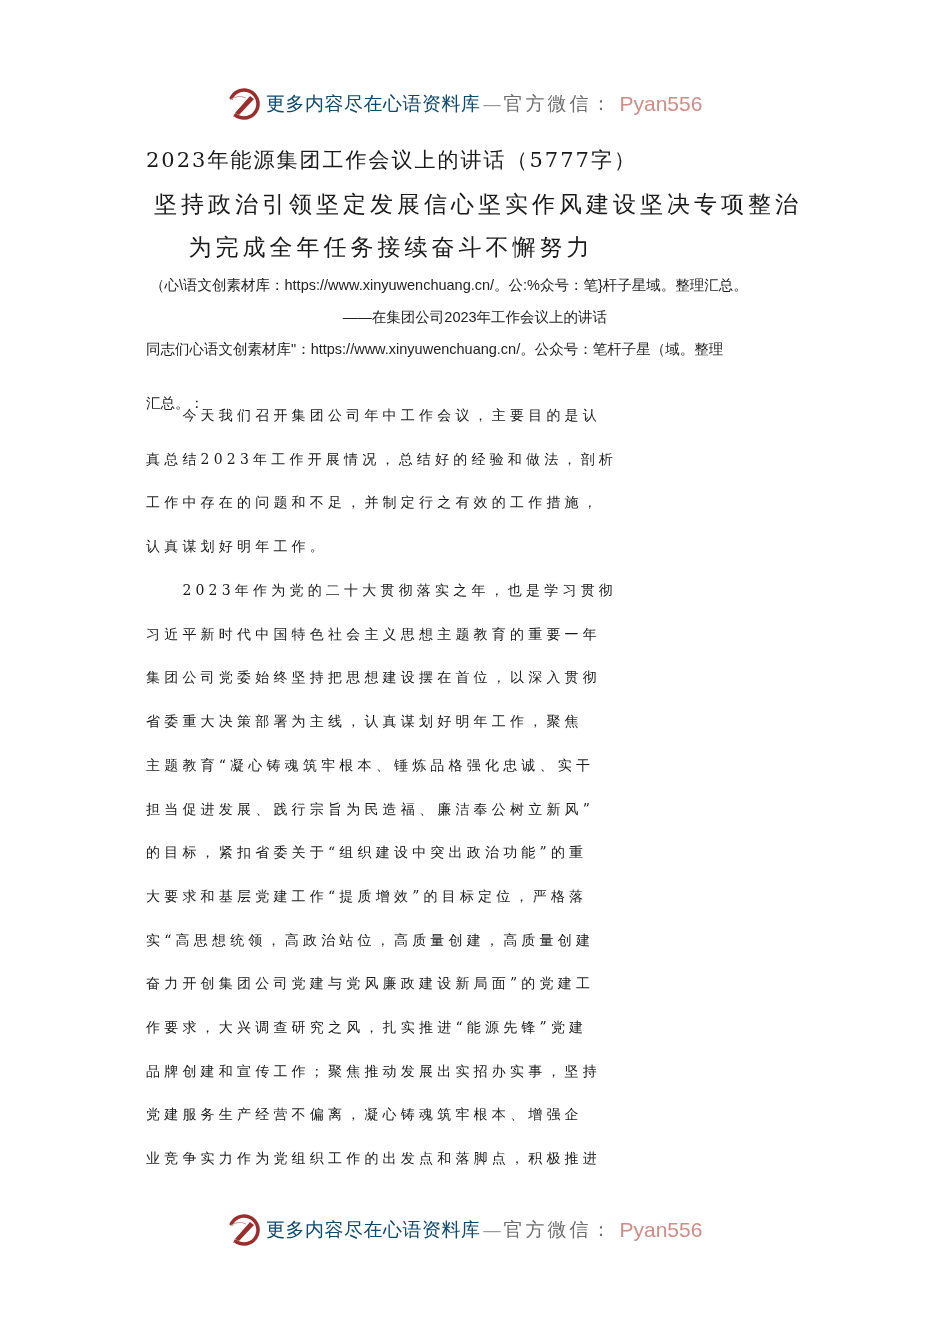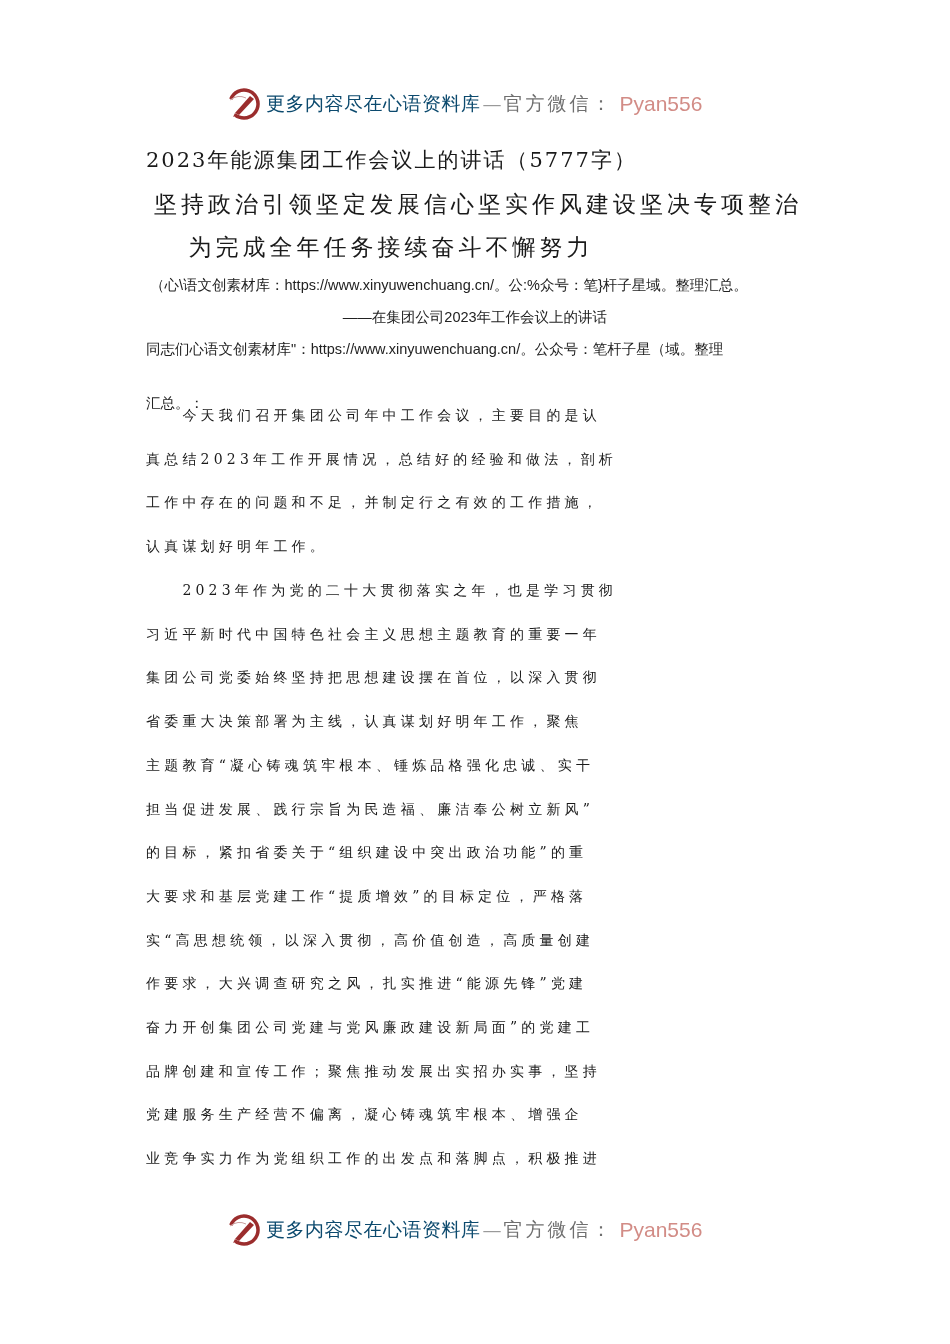--- a/index.html
+++ b/index.html
@@ -63,23 +63,23 @@
 
 <div class="body-text p2">
   <span class="row">　　2023年作为党的二十大贯彻落实之年，也是学习贯彻</span>
   <span class="row">习近平新时代中国特色社会主义思想主题教育的重要一年</span>
   <span class="row">集团公司党委始终坚持把思想建设摆在首位，以深入贯彻</span>
   <span class="row">省委重大决策部署为主线，认真谋划好明年工作，聚焦</span>
   <span class="row">主题教育“凝心铸魂筑牢根本、锤炼品格强化忠诚、实干</span>
   <span class="row">担当促进发展、践行宗旨为民造福、廉洁奉公树立新风”</span>
   <span class="row">的目标，紧扣省委关于“组织建设中突出政治功能”的重</span>
   <span class="row">大要求和基层党建工作“提质增效”的目标定位，严格落</span>
-  <span class="row">实“高思想统领，以深入贯彻，高价值创造，高质量创建</span>
+  <span class="row">实“高思想统领，高政治站位，高质量创建，高质量创建</span>
+  <span class="row">奋力开创集团公司党建与党风廉政建设新局面”的党建工</span>
   <span class="row">作要求，大兴调查研究之风，扎实推进“能源先锋”党建</span>
-  <span class="row">奋力开创集团公司党建与党风廉政建设新局面”的党建工</span>
   <span class="row">品牌创建和宣传工作；聚焦推动发展出实招办实事，坚持</span>
   <span class="row">党建服务生产经营不偏离，凝心铸魂筑牢根本、增强企</span>
   <span class="row">业竞争实力作为党组织工作的出发点和落脚点，积极推进</span>
 </div>
 
 <div class="banner bottom">
   <svg class="logo" viewBox="0 0 36 36">
     <circle cx="18" cy="18" r="14" fill="none" stroke="#9b2d2d" stroke-width="3.5" stroke-dasharray="70 18" transform="rotate(200 18 18)"></circle>
     <path d="M9 27 L24 10 L28 13 L13 29 Z" fill="#9b2d2d"></path>
     <path d="M9 27 L7 31 L11 29 Z" fill="#9b2d2d"></path>

